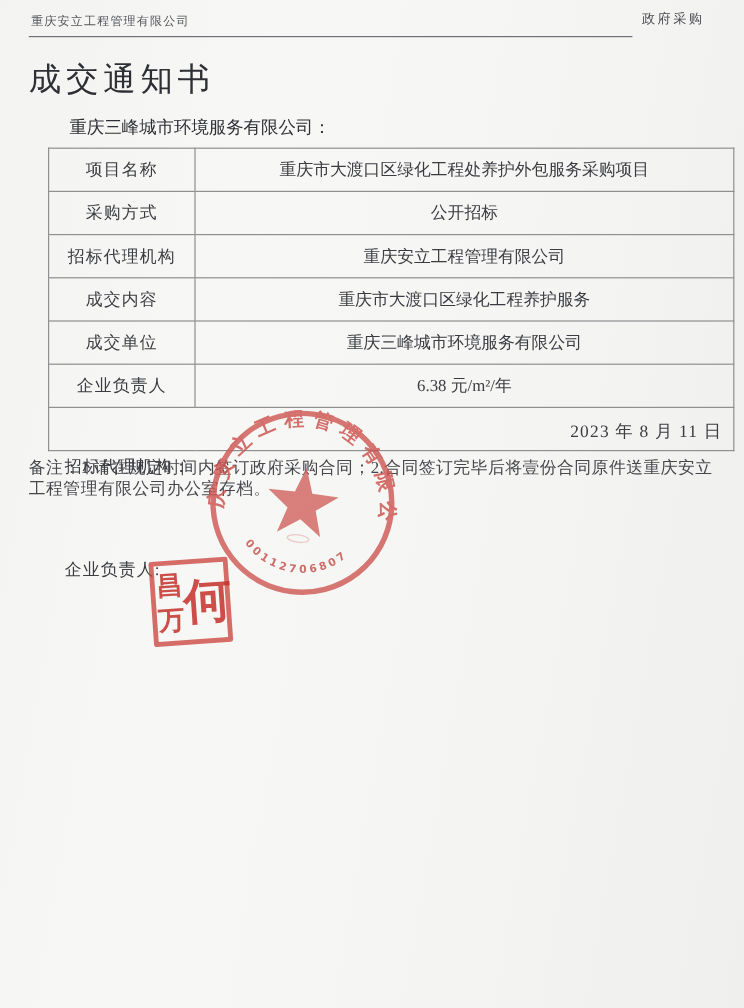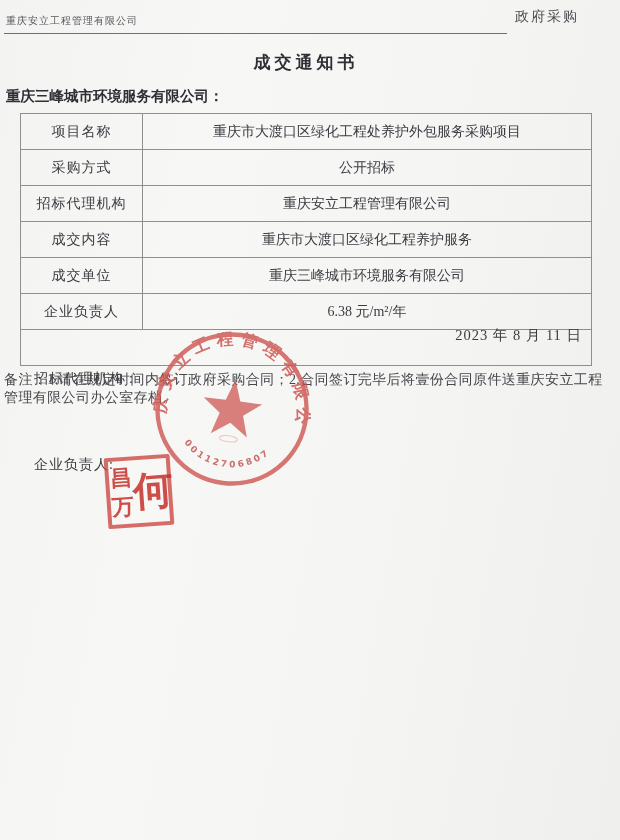--- a/index.html
+++ b/index.html
@@ -6,39 +6,39 @@
   html, body { width: 620px; height: 840px; }
   body {
     font-family: "Liberation Serif", serif;
     color: #3b3c42;
     overflow: hidden;
   }
   .page {
     position: relative;
     width: 620px; height: 840px;
     background: linear-gradient(100deg, #f3f3f1 0%, #f7f7f5 30%, #f5f5f3 60%, #efefed 100%);
-    padding: 8px 12px 0 4px;
+    padding: 8px 12px 0 24px;
     overflow: hidden;
   }
   
   .hdr { display: flex; align-items: flex-end; }
   .hdr-left {
     flex: 0 0 503px;
     font-size: 10px; color: #55565c; letter-spacing: 1px;
     border-bottom: 1.5px solid #6f7075;
     padding: 0 0 5px 2px;
   }
-  .hdr-right { font-size: 14px; color: #4c4d53; letter-spacing: 2px; padding: 0 0 8px 8px; }
+  .hdr-right { font-size: 11px; color: #4c4d53; letter-spacing: 2px; padding: 0 0 8px 8px; }
   
   .title {
-    text-align: center; margin-top: 17px;
-    font-size: 17px; font-weight: bold; letter-spacing: 4px; color: #2e2f35;
+    text-align: left; margin-top: 17px;
+    font-size: 27px; font-weight: normal; letter-spacing: 4px; color: #2e2f35;
   }
   
-  .addressee { margin-top: 13px; font-size: 14.5px; font-weight: bold; color: #2e2f35; padding-left: 2px; }
+  .addressee { margin-top: 13px; font-size: 14.5px; font-weight: normal; color: #2e2f35; padding-left: 2px; margin-left: 32px; }
   .bodytext {
     margin-top: 7px; padding: 0 2px 0 2px;
     font-size: 14.6px; line-height: 29.5px; text-align: justify;
     text-indent: 2em; color: #43444a;
   }
   .bodytext .b { font-weight: bold; color: #2e2f35; letter-spacing: 0.5px; }
   
   table.grid {
     margin: 7px 0 0 16px;
     width: 572px;
@@ -50,21 +50,21 @@
     height: 36px; color: #3b3c42;
   }
   td.lbl { width: 122px; letter-spacing: 1px; }
   td.bigcell { height: 280px; position: relative; }
   .sig-label {
     position: absolute; left: 13px; font-size: 14px; color: #3b3c42; letter-spacing: 1px;
   }
   .sig-label.agency { top: 40px; }
   .sig-label.principal { top: 126px; }
   .date {
-    position: absolute; right: 9px; bottom: 20px;
+    position: absolute; right: 9px; bottom: 6px;
     font-size: 14.5px; color: #3b3c42; letter-spacing: 1px; text-align: right;
   }
   
   .company-seal {
     position: absolute; left: 128px; top: -4px;
     width: 166px; height: 166px;
     transform: rotate(7deg);
     opacity: 0.82;
     pointer-events: none;
   }

